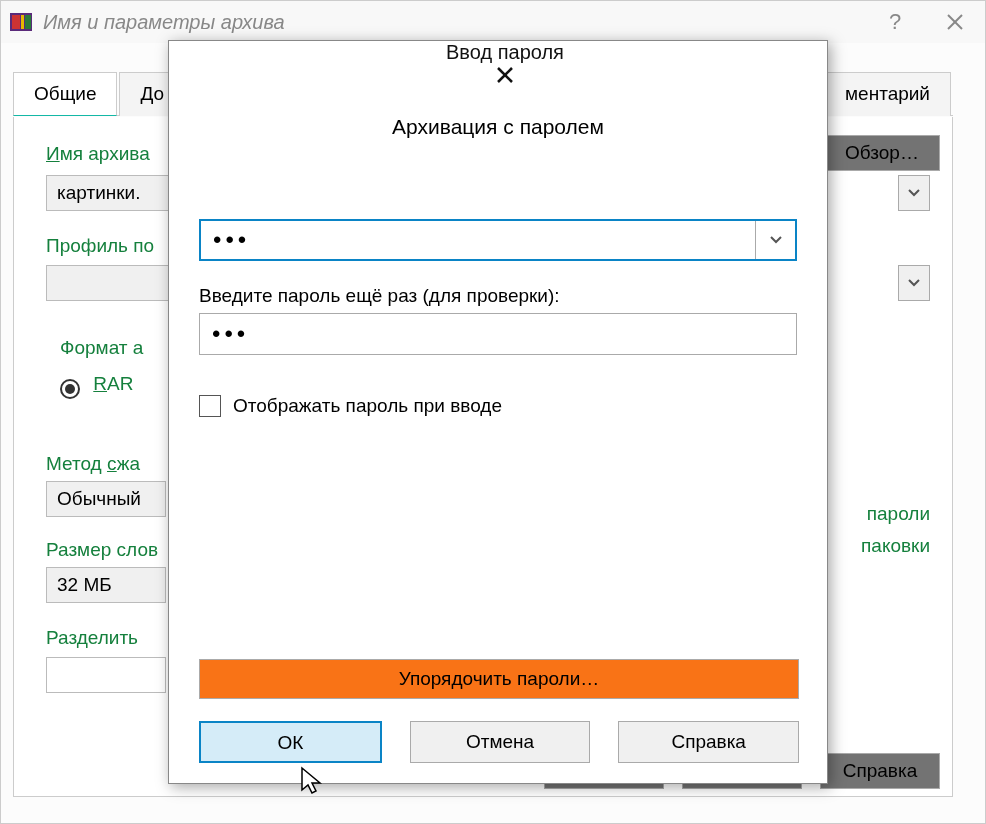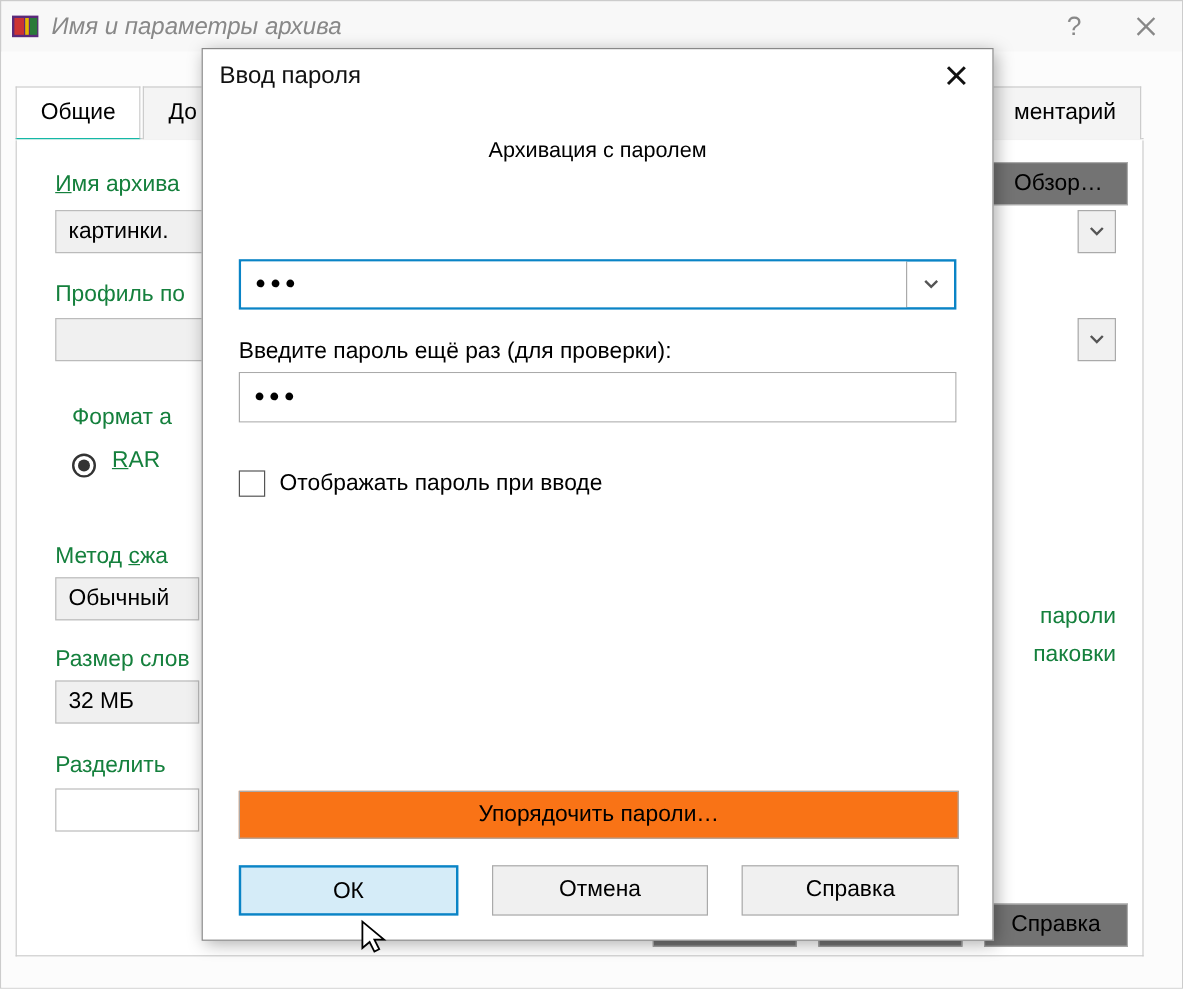--- a/index.html
+++ b/index.html
@@ -137,34 +137,35 @@
     border: 1px solid #888;
     box-shadow: 3px 3px 14px rgba(0,0,0,0.35);
   }
   .modal-title {
     height: 44px;
     display: flex;
     align-items: center;
     padding-left: 14px;
     font-size: 20px;
     color: #111;
+    flex-direction: column;
   }
   .modal-title .spacer { flex: 1; }
   .modal-close {
     width: 60px; height: 44px;
     display: flex; align-items: center; justify-content: center;
   }
   .modal-close .x-svg line { stroke: #111; stroke-width: 2.5; }
 
   .modal-body {
     padding: 20px 30px 0 30px;
   }
   .modal-heading {
     text-align: center;
-    font-size: 18px;
+    font-size: 21px;
     margin: 10px 0 80px 0;
     color: #000;
   }
   .field-label { font-size: 19px; margin-bottom: 6px; color: #000; }
   .pw-row {
     display: flex;
     border: 2px solid #0a84c6;
     height: 42px;
     background: #fff;
     margin-bottom: 24px;

